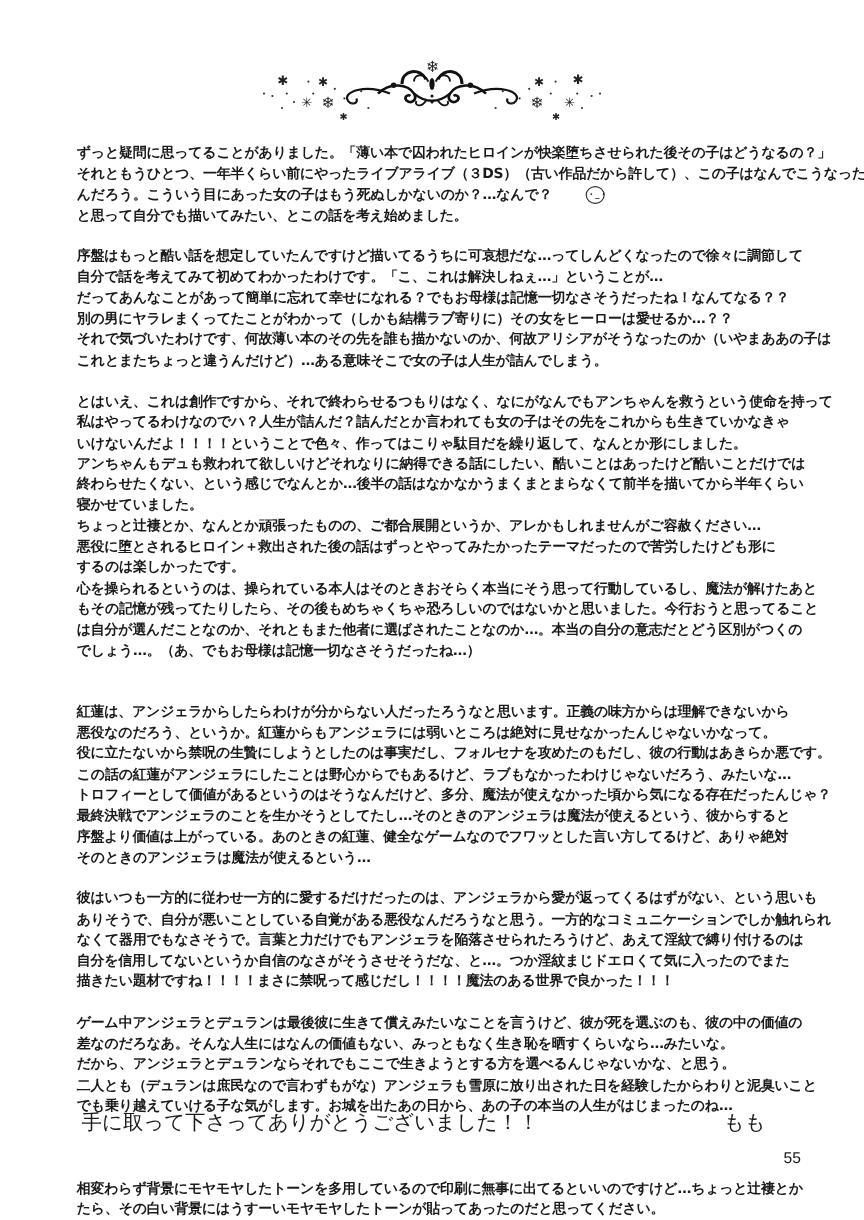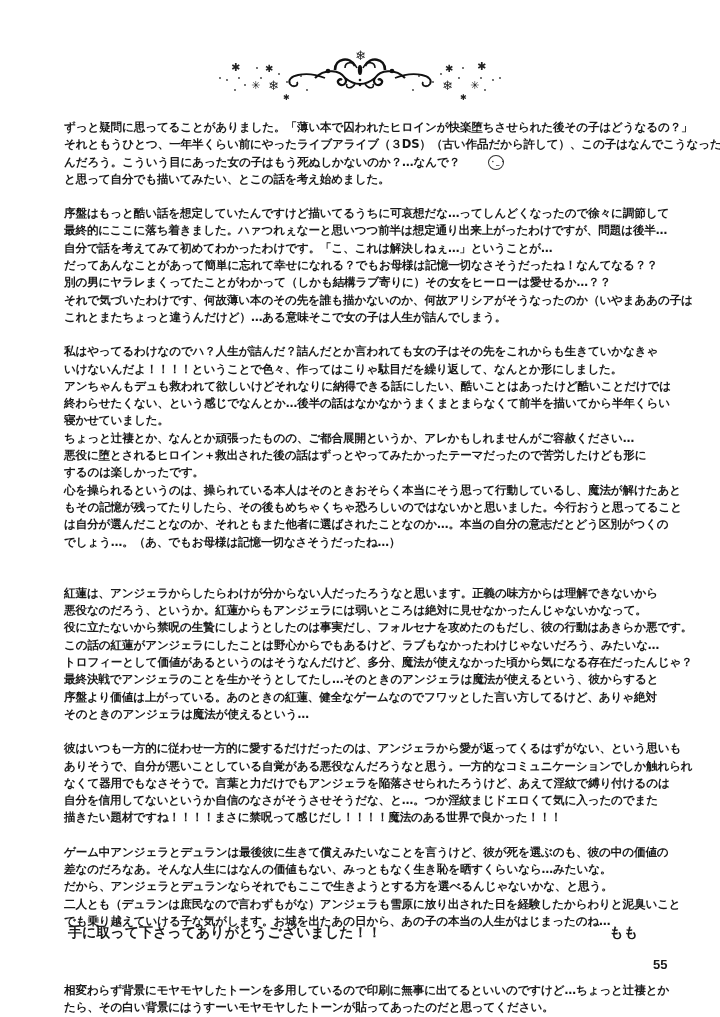--- a/index.html
+++ b/index.html
@@ -7,23 +7,23 @@
            font-family: "DejaVu Sans", "Liberation Sans", sans-serif; color: #1a1a1a; }
     .ornament { position: absolute; left: 195px; top: 40px; width: 330px; height: 60px; }
     .content { position: absolute; left: 64px; top: 119px; width: 620px; }
     .para { margin: 0; font-weight: bold; }
     .line { display: block; font-size: 11.6px; line-height: 17.3px; white-space: nowrap; letter-spacing: -0.15px; }
     .gap-s { height: 17px; }
     .gap-m { height: 34px; }
     .gap-l { height: 52px; }
     .face { display: inline-block; width: 14px; height: 13px; border: 1px solid #333; border-radius: 50%;
             margin-left: 28px; vertical-align: middle; position: relative; font-size: 7px; line-height: 13px; text-align: center; }
-    .thanks-row { position: absolute; left: 68px; top: 924px; width: 570px; font-size: 14px; font-weight: bold; }
+    .thanks-row { position: absolute; left: 68px; top: 924px; width: 570px; font-size: 17px; }
     .thanks-row .sig { position: absolute; right: 0; top: 0; margin-left: 24px; }
-    .page-num { position: absolute; left: 653px; top: 957px; font-size: 13px; font-weight: bold; font-family: "Liberation Sans", sans-serif; }
+    .page-num { position: absolute; left: 653px; top: 957px; font-size: 13px; font-weight: normal; font-family: "Liberation Sans", sans-serif; }
   </style>
 </head>
 <body>
 
 <div class="ornament">
   <svg width="330" height="60" viewBox="0 0 330 60" xmlns="http://www.w3.org/2000/svg">
     <g fill="#111" stroke="#111">
 
       <path d="M120 38 C130 28, 145 30, 150 38 C153 43, 148 47, 144 44 C141 41, 145 38, 147 40" fill="none" stroke-width="2.2"></path>
       <path d="M210 38 C200 28, 185 30, 180 38 C177 43, 182 47, 186 44 C189 41, 185 38, 183 40" fill="none" stroke-width="2.2"></path>
@@ -88,29 +88,29 @@
 <div class="content">
   <div class="para">
     <span class="line">ずっと疑問に思ってることがありました。「薄い本で囚われたヒロインが快楽堕ちさせられた後その子はどうなるの？」</span>
     <span class="line">それともうひとつ、一年半くらい前にやったライブアライブ（３DS）（古い作品だから許して）、この子はなんでこうなった</span>
     <span class="line"><span>んだろう。こういう目にあった女の子はもう死ぬしかないのか？…なんで？</span><span class="face">・_・</span></span>
     <span class="line">と思って自分でも描いてみたい、とこの話を考え始めました。</span>
   </div>
   <div class="gap-s"></div>
   <div class="para">
     <span class="line">序盤はもっと酷い話を想定していたんですけど描いてるうちに可哀想だな…ってしんどくなったので徐々に調節して</span>
-    <span class="line">最終的にここに落ち着きました。ハァつれぇなーと思いつつ前半は想定通り出来上がったわけですが、問題は後半…</span>
     <span class="line">自分で話を考えてみて初めてわかったわけです。「こ、これは解決しねぇ…」ということが…</span>
     <span class="line">だってあんなことがあって簡単に忘れて幸せになれる？でもお母様は記憶一切なさそうだったね！なんてなる？？</span>
     <span class="line">別の男にヤラレまくってたことがわかって（しかも結構ラブ寄りに）その女をヒーローは愛せるか…？？</span>
     <span class="line">それで気づいたわけです、何故薄い本のその先を誰も描かないのか、何故アリシアがそうなったのか（いやまああの子は</span>
     <span class="line">これとまたちょっと違うんだけど）…ある意味そこで女の子は人生が詰んでしまう。</span>
   </div>
   <div class="gap-s"></div>
   <div class="para">
+    <span class="line">とはいえ、これは創作ですから、それで終わらせるつもりはなく、なにがなんでもアンちゃんを救うという使命を持って</span>
     <span class="line">私はやってるわけなのでハ？人生が詰んだ？詰んだとか言われても女の子はその先をこれからも生きていかなきゃ</span>
     <span class="line">いけないんだよ！！！！ということで色々、作ってはこりゃ駄目だを繰り返して、なんとか形にしました。</span>
     <span class="line">アンちゃんもデュも救われて欲しいけどそれなりに納得できる話にしたい、酷いことはあったけど酷いことだけでは</span>
     <span class="line">終わらせたくない、という感じでなんとか…後半の話はなかなかうまくまとまらなくて前半を描いてから半年くらい</span>
     <span class="line">寝かせていました。</span>
     <span class="line">ちょっと辻褄とか、なんとか頑張ったものの、ご都合展開というか、アレかもしれませんがご容赦ください…</span>
     <span class="line">悪役に堕とされるヒロイン＋救出された後の話はずっとやってみたかったテーマだったので苦労したけども形に</span>
     <span class="line">するのは楽しかったです。</span>
     <span class="line">心を操られるというのは、操られている本人はそのときおそらく本当にそう思って行動しているし、魔法が解けたあと</span>
     <span class="line">もその記憶が残ってたりしたら、その後もめちゃくちゃ恐ろしいのではないかと思いました。今行おうと思ってること</span>

